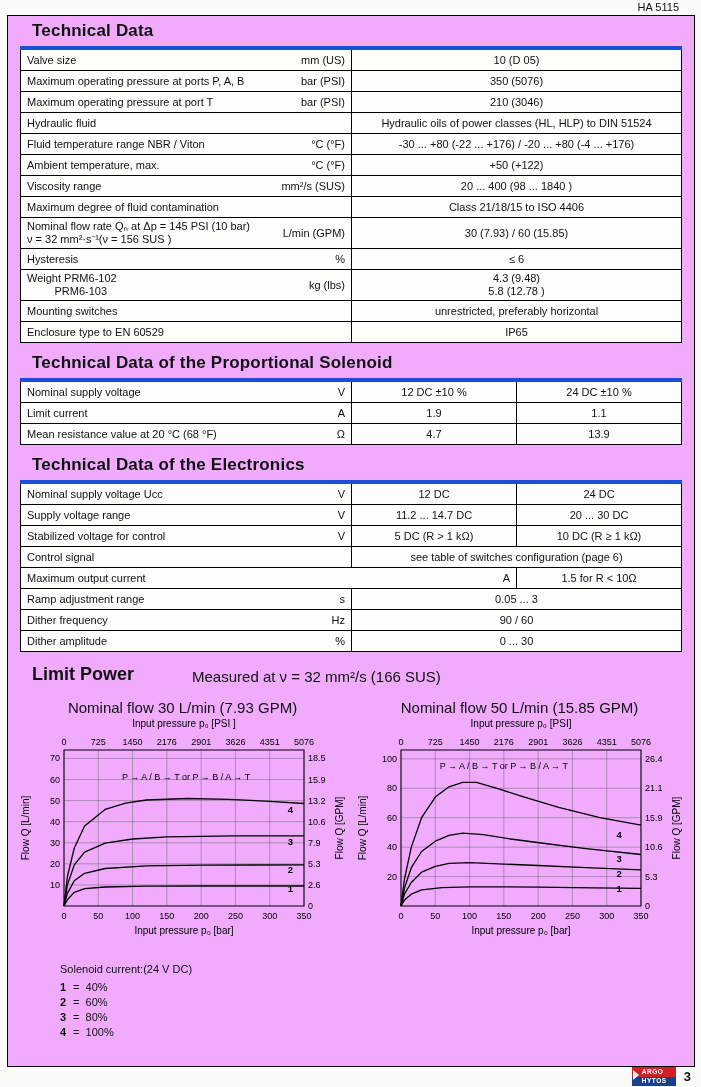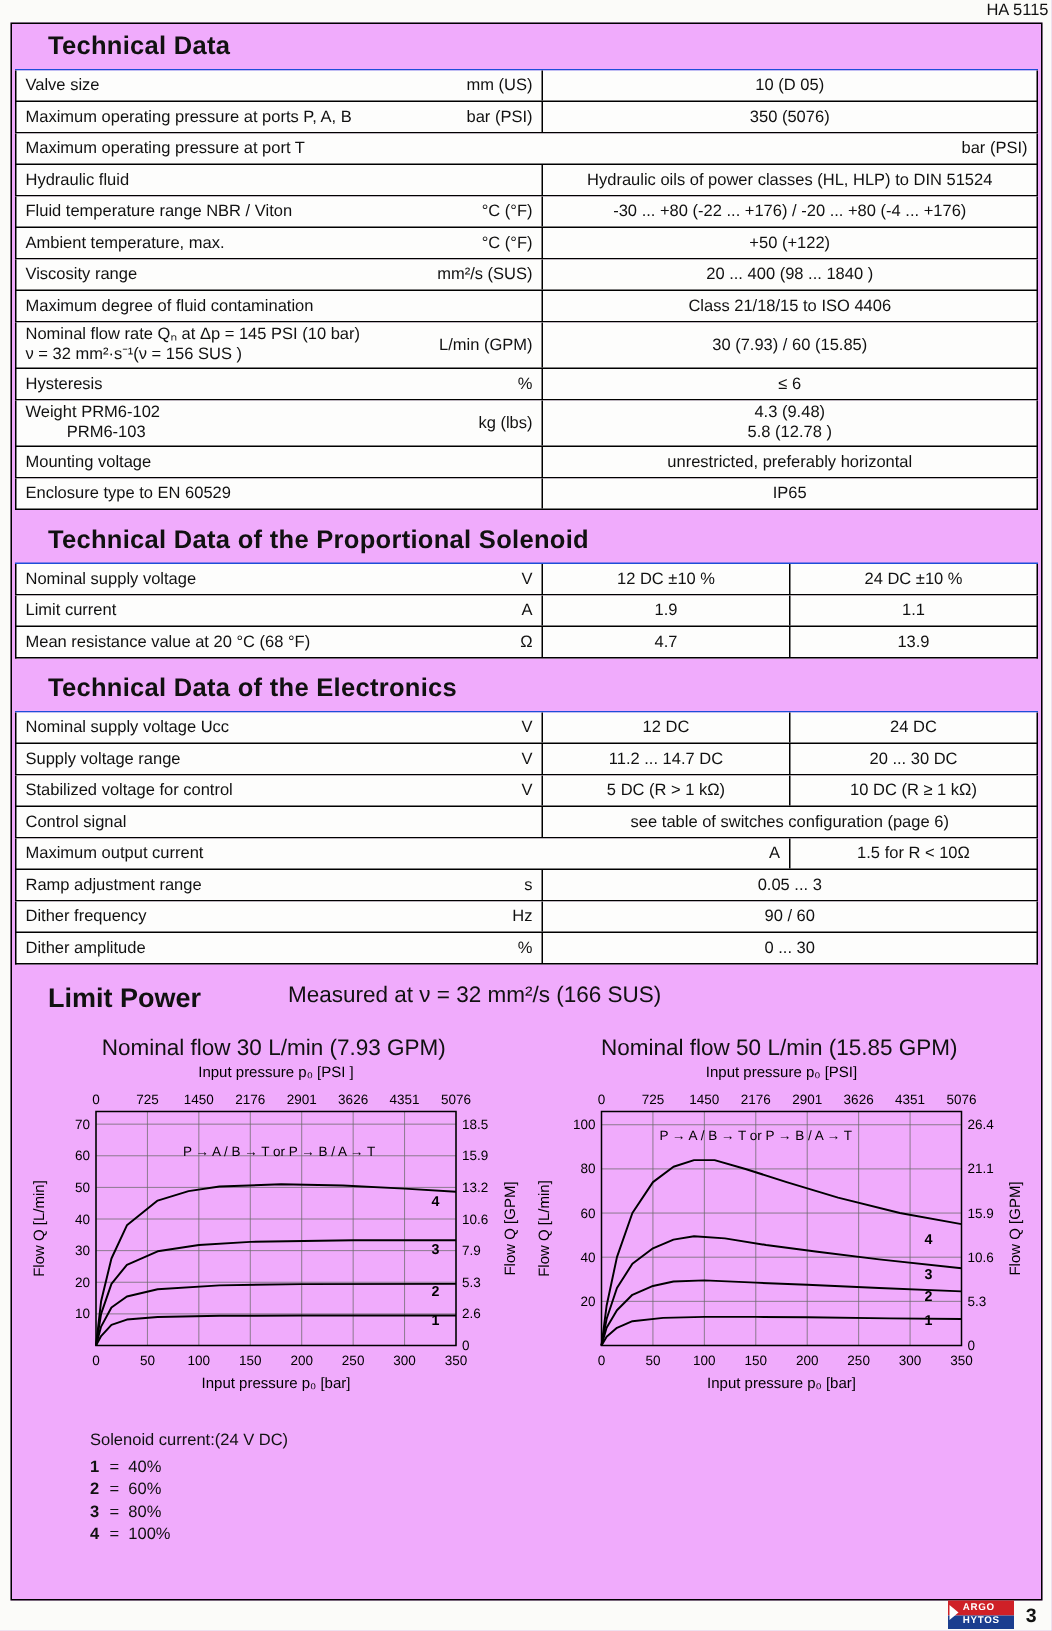--- a/index.html
+++ b/index.html
@@ -3,35 +3,35 @@
 <meta charset="utf-8">
 <style>
   * { box-sizing: border-box; margin: 0; padding: 0; }
   html,body { background:#e8e8e6; }
   .page {
     position: relative; width: 701px; height: 1087px;
     background: #fbfbf9; color:#111;
     font-family: "Liberation Sans", sans-serif;
     margin: 0 auto; overflow: hidden;
   }
-  .doc-ref { position:absolute; top:1px; right:2px; font-size:11px; }
+  .doc-ref { position:absolute; top:1px; right:22px; font-size:11px; }
   .frame {
     position:absolute; top:15px; left:7px; right:6px; bottom:20px;
     border:1.6px solid #000; background:#f0abfc;
   }
   .section-title { font-size:17px; font-weight:bold; margin:6px 0 5px 24px; letter-spacing:0.2px; }
-  .dtable { margin:0 2px; border-top:1px solid #1d4ed8; }
+  .dtable { margin:0 12px; border-top:4px solid #1d4ed8; }
   .trow { display:flex; align-items:stretch; border:1px solid #000; border-top:none; font-size:11px; min-height:21px; background:#fdfdfc; }
   .label-cell { flex:1; display:flex; justify-content:space-between; align-items:center; padding:2px 6px; min-width:0; }
   .lbl { line-height:13px; }
   .lbl > div { line-height:13px; }
   .unit { text-align:right; padding-left:6px; white-space:nowrap; }
   .value-cell { width:330px; border-left:1px solid #000; display:flex; flex-direction:column; justify-content:center; align-items:center; text-align:center; padding:2px 4px; line-height:13px; }
   .value-cell.half { width:165px; }
-  .lp-header { display:flex; align-items:flex-start; margin:12px 0 2px 24px; }
+  .lp-header { display:flex; align-items:flex-end; margin:12px 0 2px 24px; }
   .lp-title { font-size:18px; font-weight:bold; }
   .lp-sub { font-size:15px; margin-left:58px; }
   .charts { display:flex; justify-content:space-between; padding:0 6px; margin-top:4px; }
   .chart { width:340px; }
   .chart-title { font-size:15px; text-align:center; margin:10px 0 0 0; }
   svg { font-family:"Liberation Sans", sans-serif; display:block; margin:0 auto; }
   .legend { margin:12px 0 0 52px; font-size:11px; }
   .legend-title { margin-bottom:6px; }
   .legend-item { margin:3px 0; }
   .lk { font-weight:bold; display:inline-block; width:13px; }
@@ -74,20 +74,23 @@
             <div>350 (5076)</div>
           </div>
         </div>
         <div class="trow">
           <div class="label-cell">
             <div class="lbl">
               <div>Maximum operating pressure at port  T</div>
             </div>
             <div class="unit">bar (PSI)</div>
           </div>
+          <div class="value-cell">
+            <div>210 (3046)</div>
+          </div>
         </div>
         <div class="trow">
           <div class="label-cell">
             <div class="lbl">
               <div>Hydraulic fluid</div>
             </div>
             <div class="unit"></div>
           </div>
           <div class="value-cell">
             <div>Hydraulic oils of power classes (HL, HLP) to DIN 51524</div>
@@ -169,21 +172,21 @@
             <div class="unit">kg (lbs)</div>
           </div>
           <div class="value-cell">
             <div>4.3 (9.48)</div>
             <div>5.8 (12.78 )</div>
           </div>
         </div>
         <div class="trow">
           <div class="label-cell">
             <div class="lbl">
-              <div>Mounting voltage</div>
+              <div>Mounting switches</div>
             </div>
             <div class="unit"></div>
           </div>
           <div class="value-cell">
             <div>unrestricted, preferably horizontal</div>
           </div>
         </div>
         <div class="trow">
           <div class="label-cell">
             <div class="lbl">

